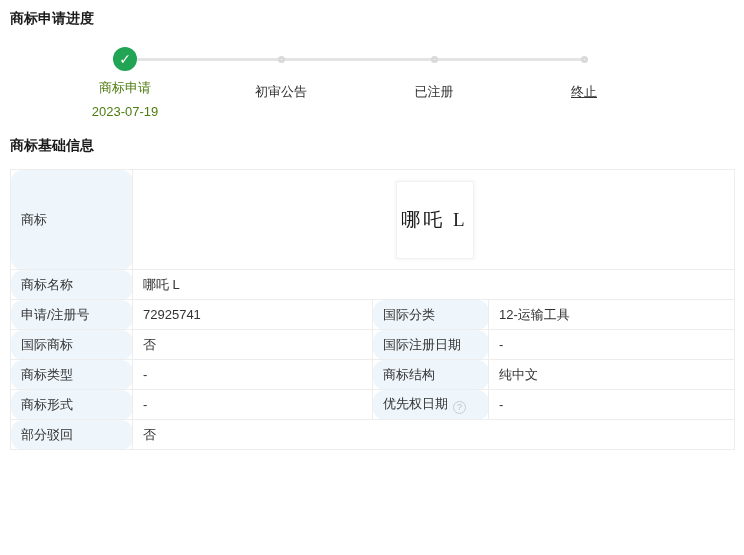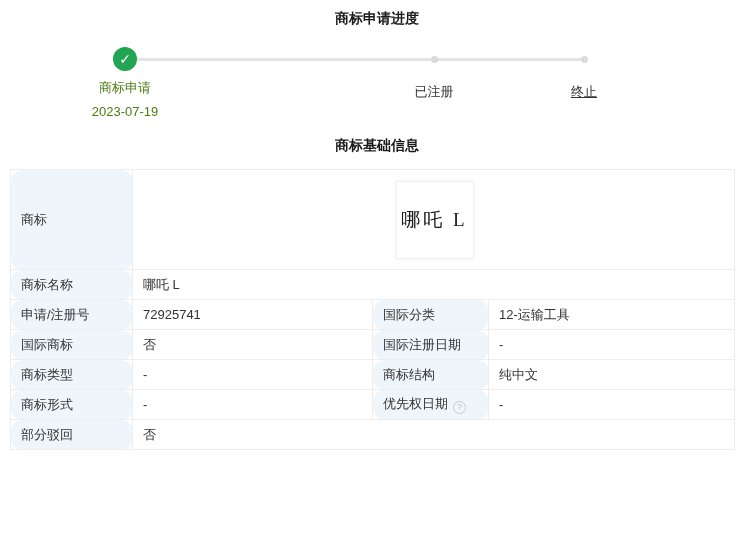--- a/index.html
+++ b/index.html
@@ -5,21 +5,20 @@
   * { box-sizing: border-box; margin: 0; padding: 0; }
   html, body { width: 744px; height: 555px; background: #ffffff; }
   body { font-family: "Liberation Sans", "DejaVu Sans", sans-serif; color: #333; }
 
   .section-title {
     margin-left: 10px;
     font-size: 14px;
     font-weight: bold;
     color: #1a1a1a;
     line-height: 16px;
-    text-align: center;
   }
   .title-progress { padding-top: 10px; }
   .title-info { margin-top: 14px; }
 
   
   .stepper { position: relative; height: 97px; }
   .track {
     position: absolute;
     left: 125px; top: 32px;
     width: 459px; height: 3px;
@@ -96,20 +95,26 @@
     <div class="step step-1 done">
       <div class="node-area">
         <div class="node-done">
           <span>✓</span>
         </div>
       </div>
       <div class="step-label">商标申请</div>
       <div class="step-date">2023-07-19</div>
     </div>
 
+    <div class="step step-2">
+      <div class="node-area">
+        <div class="node-pending"></div>
+      </div>
+      <div class="step-label">初审公告</div>
+    </div>
 
     <div class="step step-3">
       <div class="node-area">
         <div class="node-pending"></div>
       </div>
       <div class="step-label">已注册</div>
     </div>
 
     <div class="step step-4">
       <div class="node-area">

